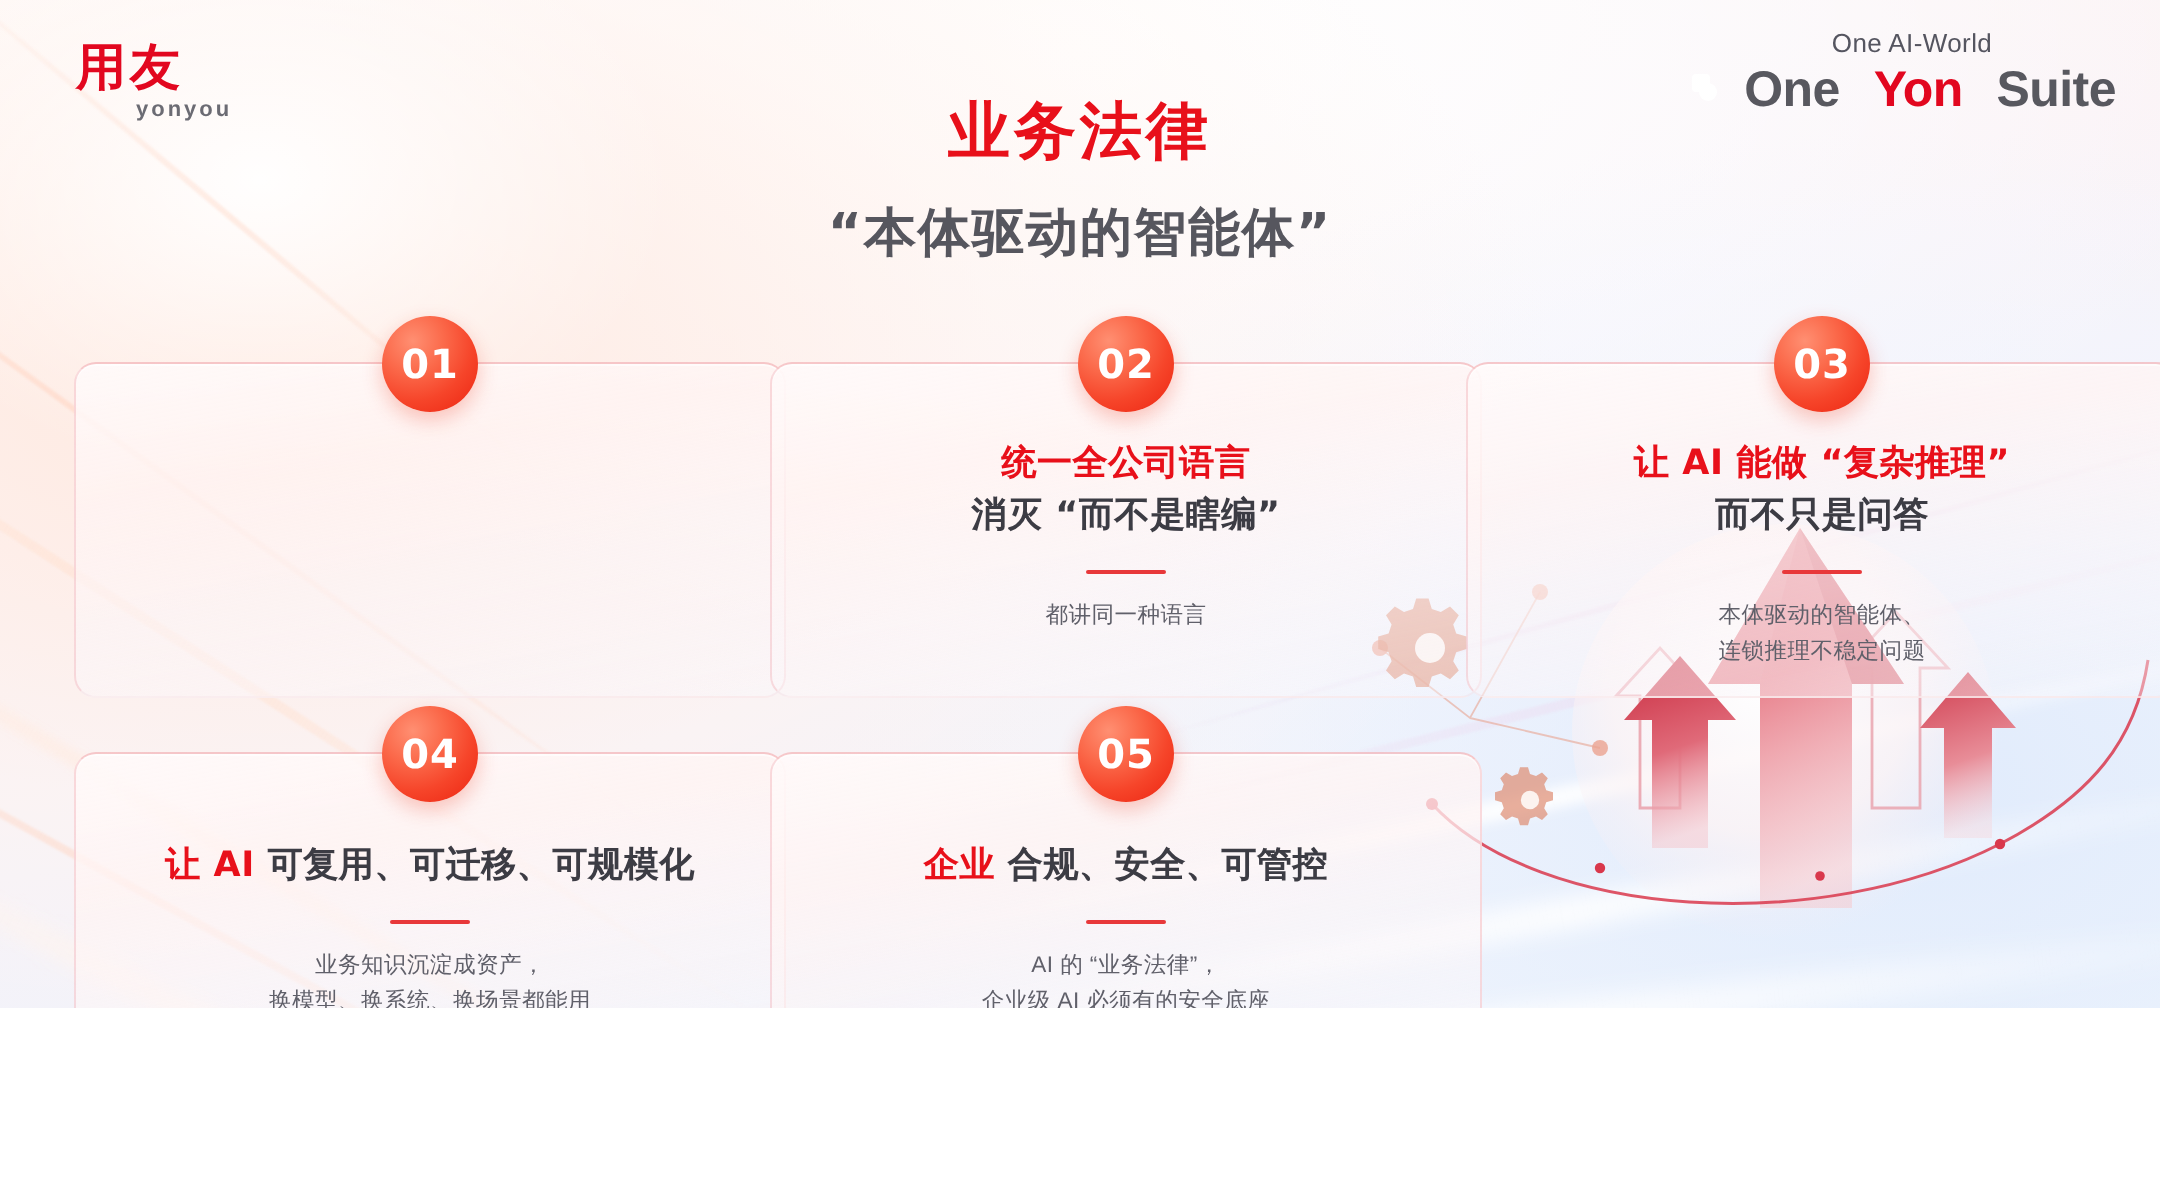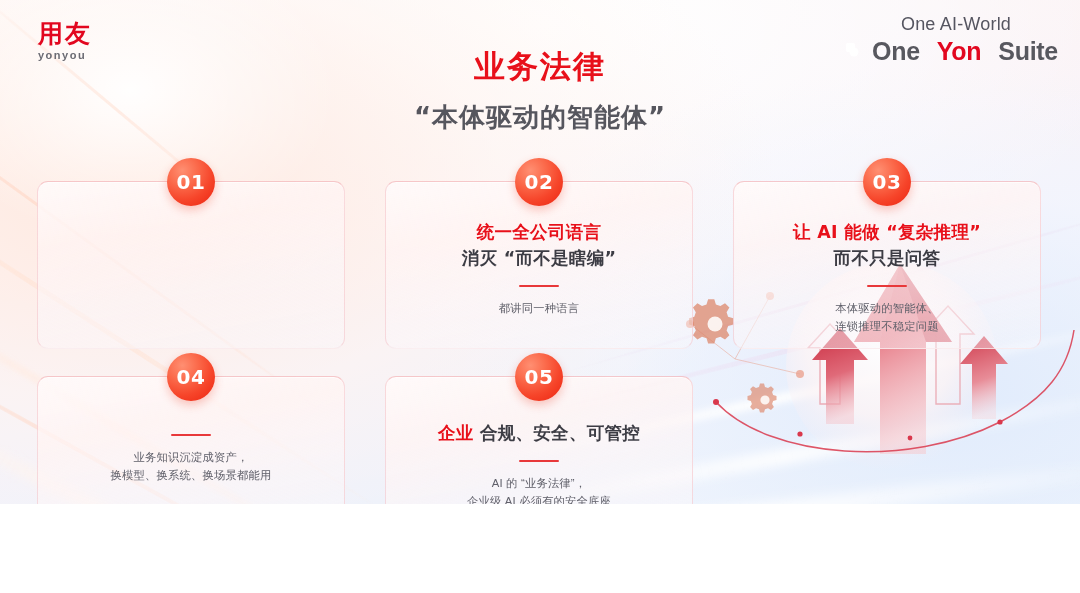--- a/index.html
+++ b/index.html
@@ -29,24 +29,24 @@
   .sR1{left:420px;top:470px;width:780px;height:10px;background:linear-gradient(90deg,rgba(255,255,255,0) 0%,rgba(255,255,255,.95) 45%,rgba(255,255,255,0) 100%);transform:rotate(-12deg);filter:blur(3px);}
   .sR2{left:380px;top:520px;width:820px;height:16px;background:linear-gradient(90deg,rgba(255,255,255,0) 0%,rgba(255,255,255,.85) 50%,rgba(255,255,255,0) 100%);transform:rotate(-10deg);filter:blur(5px);}
   .sR3{left:500px;top:420px;width:700px;height:5px;background:linear-gradient(90deg,rgba(255,255,255,0) 0%,rgba(236,226,244,.8) 50%,rgba(255,255,255,0) 100%);transform:rotate(-14deg);}
   .sR4{left:560px;top:372px;width:620px;height:3px;background:linear-gradient(90deg,rgba(255,255,255,0) 0%,rgba(230,214,238,.7) 50%,rgba(255,255,255,0) 100%);transform:rotate(-16deg);}
   .sR5{left:300px;top:560px;width:900px;height:20px;background:linear-gradient(90deg,rgba(255,255,255,0) 0%,rgba(255,255,255,.9) 50%,rgba(255,255,255,0) 100%);transform:rotate(-7deg);filter:blur(6px);}
   .glowTopLeft{position:absolute;left:-80px;top:-60px;width:420px;height:300px;background:radial-gradient(ellipse at center,rgba(255,255,255,.95) 0%,rgba(255,255,255,0) 70%);}
 
   
   .logo{position:absolute;left:38px;top:20px;width:130px;}
   .logo-cn{font-family:"DejaVu Sans",sans-serif;font-size:25px;font-weight:bold;color:#e2071f;letter-spacing:2px;line-height:1.1;}
-  .logo-en{font-size:11px;font-weight:bold;color:#6b6b73;letter-spacing:1.5px;margin-top:1px;}
+  .logo-en{font-size:11px;font-weight:bold;color:#6b6b73;letter-spacing:1.5px;margin-top:1px;margin-left:30px;}
 
   .brand{position:absolute;right:34px;top:14px;text-align:center;width:180px;}
-  .brand-tag{font-size:18px;color:#555560;letter-spacing:.2px;margin-bottom:2px;}
+  .brand-tag{font-size:13px;color:#555560;letter-spacing:.2px;margin-bottom:2px;}
   .brand-name{display:flex;align-items:center;justify-content:center;gap:17px;font-size:25px;font-weight:bold;letter-spacing:-.3px;}
   .brand-o{width:22px;height:22px;border-radius:50%;margin-right:1px;position:relative;
     background:conic-gradient(from 210deg,#f2b01e 0deg,#e8342c 70deg,#d63a9e 140deg,#3f73d8 215deg,#2fb3a0 290deg,#f2b01e 360deg);}
   .brand-o:after{content:"";position:absolute;left:50%;top:50%;transform:translate(-50%,-50%);width:9px;height:9px;border-radius:50%;background:#ffffff;}
   .brand-o:before{content:"";position:absolute;right:-1px;top:2px;width:9px;height:9px;background:#ffffff;border-radius:2px;}
   .bn-dark{color:#58585f;}
   .bn-red{color:#e2071f;}
 
   
   .title-wrap{position:absolute;left:0;right:0;top:48px;text-align:center;}
@@ -55,20 +55,21 @@
 
   
   .card{
     position:absolute;width:306px;height:166px;border-radius:11px;
     background:linear-gradient(170deg,rgba(255,250,250,.92) 0%,rgba(255,244,243,.80) 30%,rgba(252,246,248,.62) 62%,rgba(250,249,253,.38) 100%);
     border:1px solid rgba(240,160,165,.55);
     border-bottom-color:rgba(235,200,210,.25);
     border-left-color:rgba(240,175,180,.40);
     border-right-color:rgba(240,175,180,.40);
     box-shadow:inset 0 1px 0 rgba(255,255,255,.6);
+    padding-left:48px;
   }
   .row1{top:181px;} .row2{top:376px;}
   .col1{left:37px;} .col2{left:385px;} .col3{left:733px;}
 
   .badge{
     position:absolute;top:-24px;left:50%;transform:translateX(-50%);
     width:48px;height:48px;border-radius:50%;
     background:radial-gradient(circle at 32% 26%,#ff8f72 0%,#fb6a4b 32%,#f6452a 62%,#ec2310 100%);
     box-shadow:0 4px 10px rgba(238,60,36,.28);
     display:flex;align-items:center;justify-content:center;
@@ -213,20 +214,24 @@
       <div class="c-desc">
         <span>本体驱动的智能体、</span>
         <span>连锁推理不稳定问题</span>
       </div>
     </div>
   </div>
 
   <div class="card row2 col1">
     <div class="badge">04</div>
     <div class="card-body tall">
+      <div class="c-title">
+        <span class="hl">让 AI</span>
+        <span>可复用、可迁移、可规模化</span>
+      </div>
       <div class="divider"></div>
       <div class="c-desc">
         <span>业务知识沉淀成资产，</span>
         <span>换模型、换系统、换场景都能用</span>
       </div>
     </div>
   </div>
 
   <div class="card row2 col2">
     <div class="badge">05</div>

